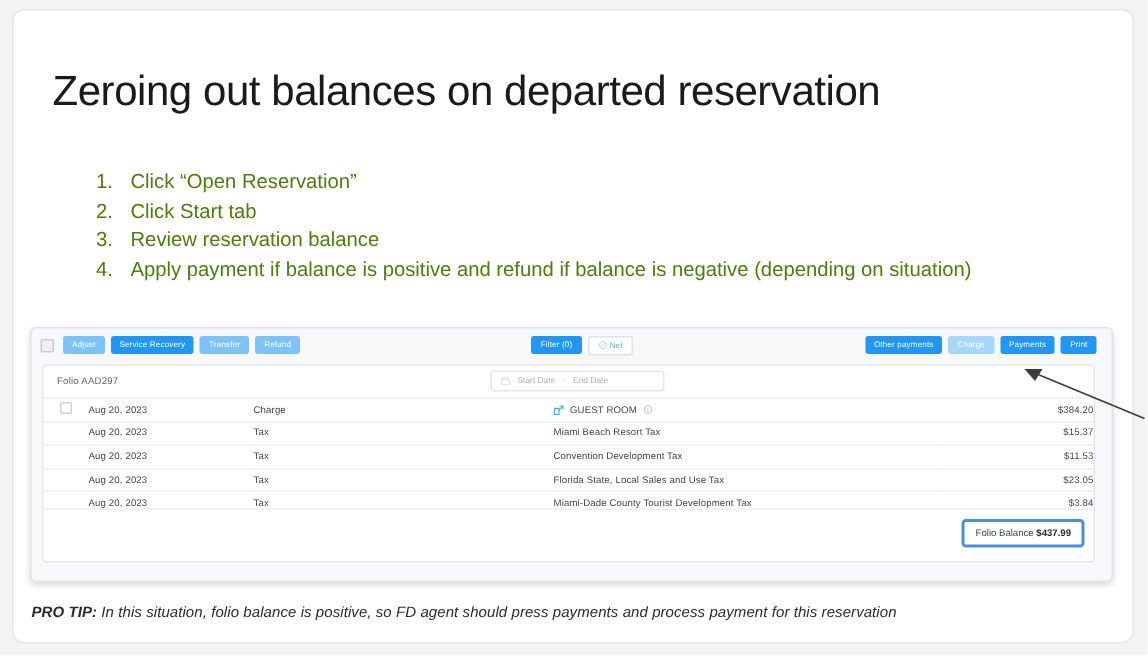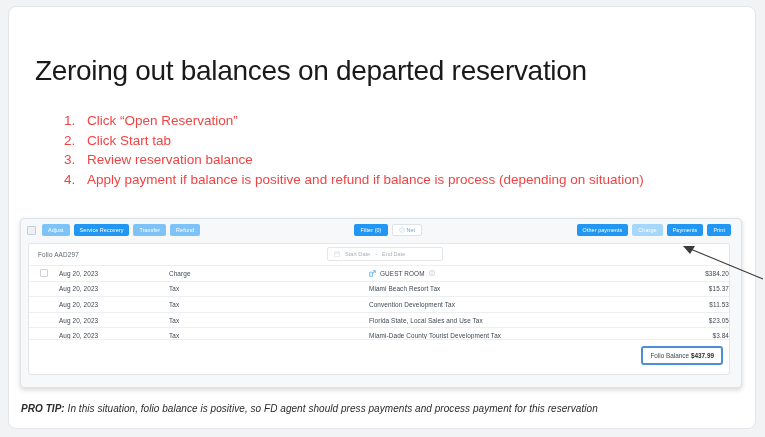--- a/index.html
+++ b/index.html
@@ -17,33 +17,33 @@
     position: absolute;
     left: 8px; top: 6px;
     width: 748px; height: 423px;
     background: #ffffff;
     border: 1px solid #e3e5e8;
     border-radius: 8px;
     box-sizing: border-box;
   }
   .slide-title {
     position: absolute;
-    left: 26px; top: 48px;
+    left: 26px; top: 38px;
     font-size: 28px;
     font-weight: 400;
     color: #1a1a1a;
     letter-spacing: -0.3px;
     white-space: nowrap;
   }
   ol.steps {
     position: absolute;
     left: 36px; top: 104px;
     margin: 0; padding: 0 0 0 34px;
     list-style: decimal;
-    color: #ef4444;
+    color: #4d7c0f;
     font-size: 13.5px;
     line-height: 19.5px;
   }
   ol.steps li { padding-left: 8px; }
 
   
   .shot {
     position: absolute;
     left: 11px; top: 211px;
     width: 722px; height: 170px;
@@ -200,21 +200,21 @@
 
 <div id="page">
   <div class="slide">
 
     <div class="slide-title">Zeroing out balances on departed reservation</div>
 
     <ol class="steps">
       <li>Click “Open Reservation”</li>
       <li>Click Start tab</li>
       <li>Review reservation balance</li>
-      <li>Apply payment if balance is positive and refund if balance is process (depending on situation)</li>
+      <li>Apply payment if balance is positive and refund if balance is negative (depending on situation)</li>
     </ol>
 
     <div class="shot">
 
       <div class="toolbar">
         <span class="cb"></span>
         <span class="btn pale">Adjust</span>
         <span class="btn">Service Recovery</span>
         <span class="btn pale">Transfer</span>
         <span class="btn pale">Refund</span>

